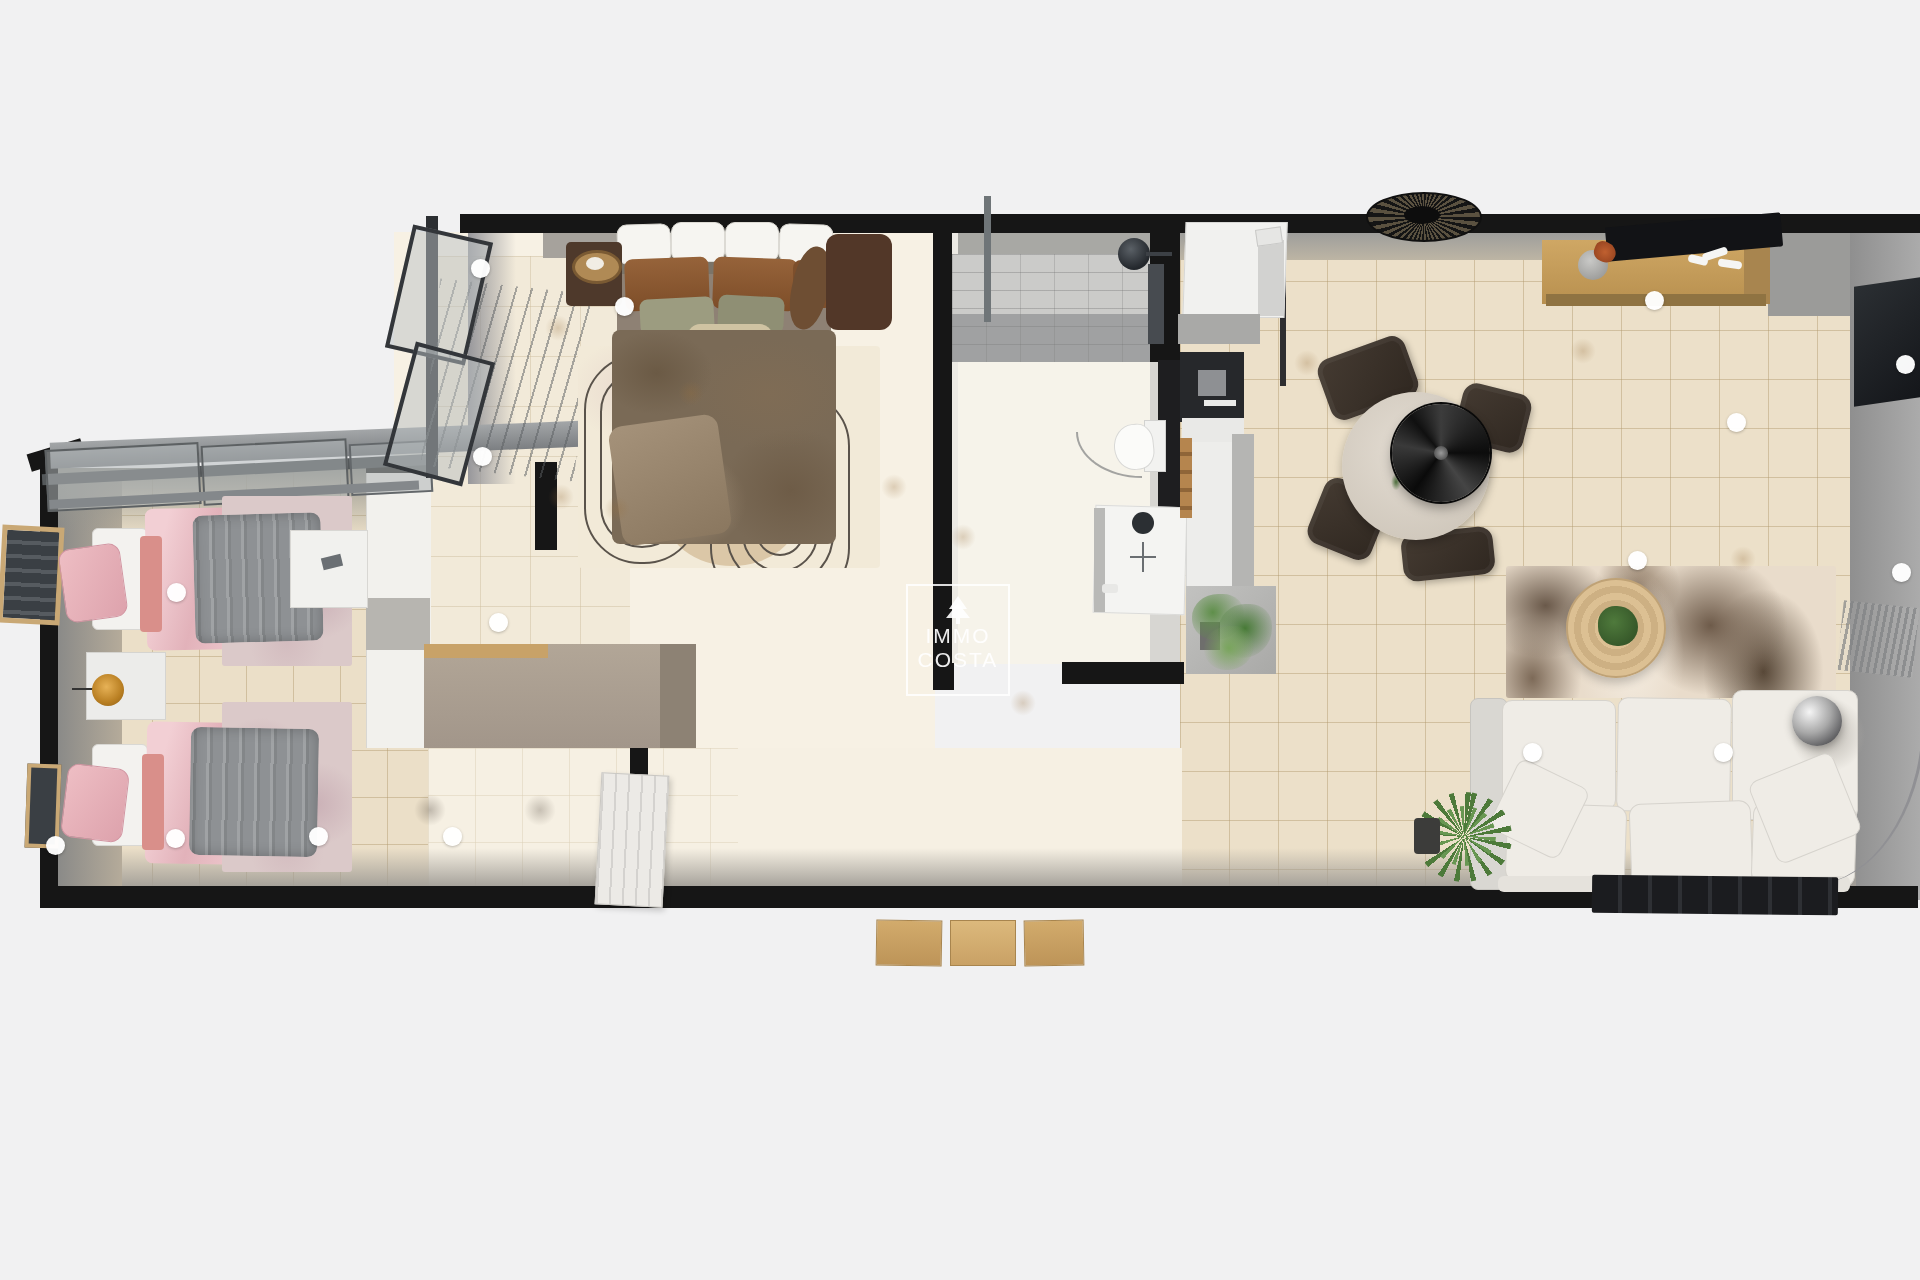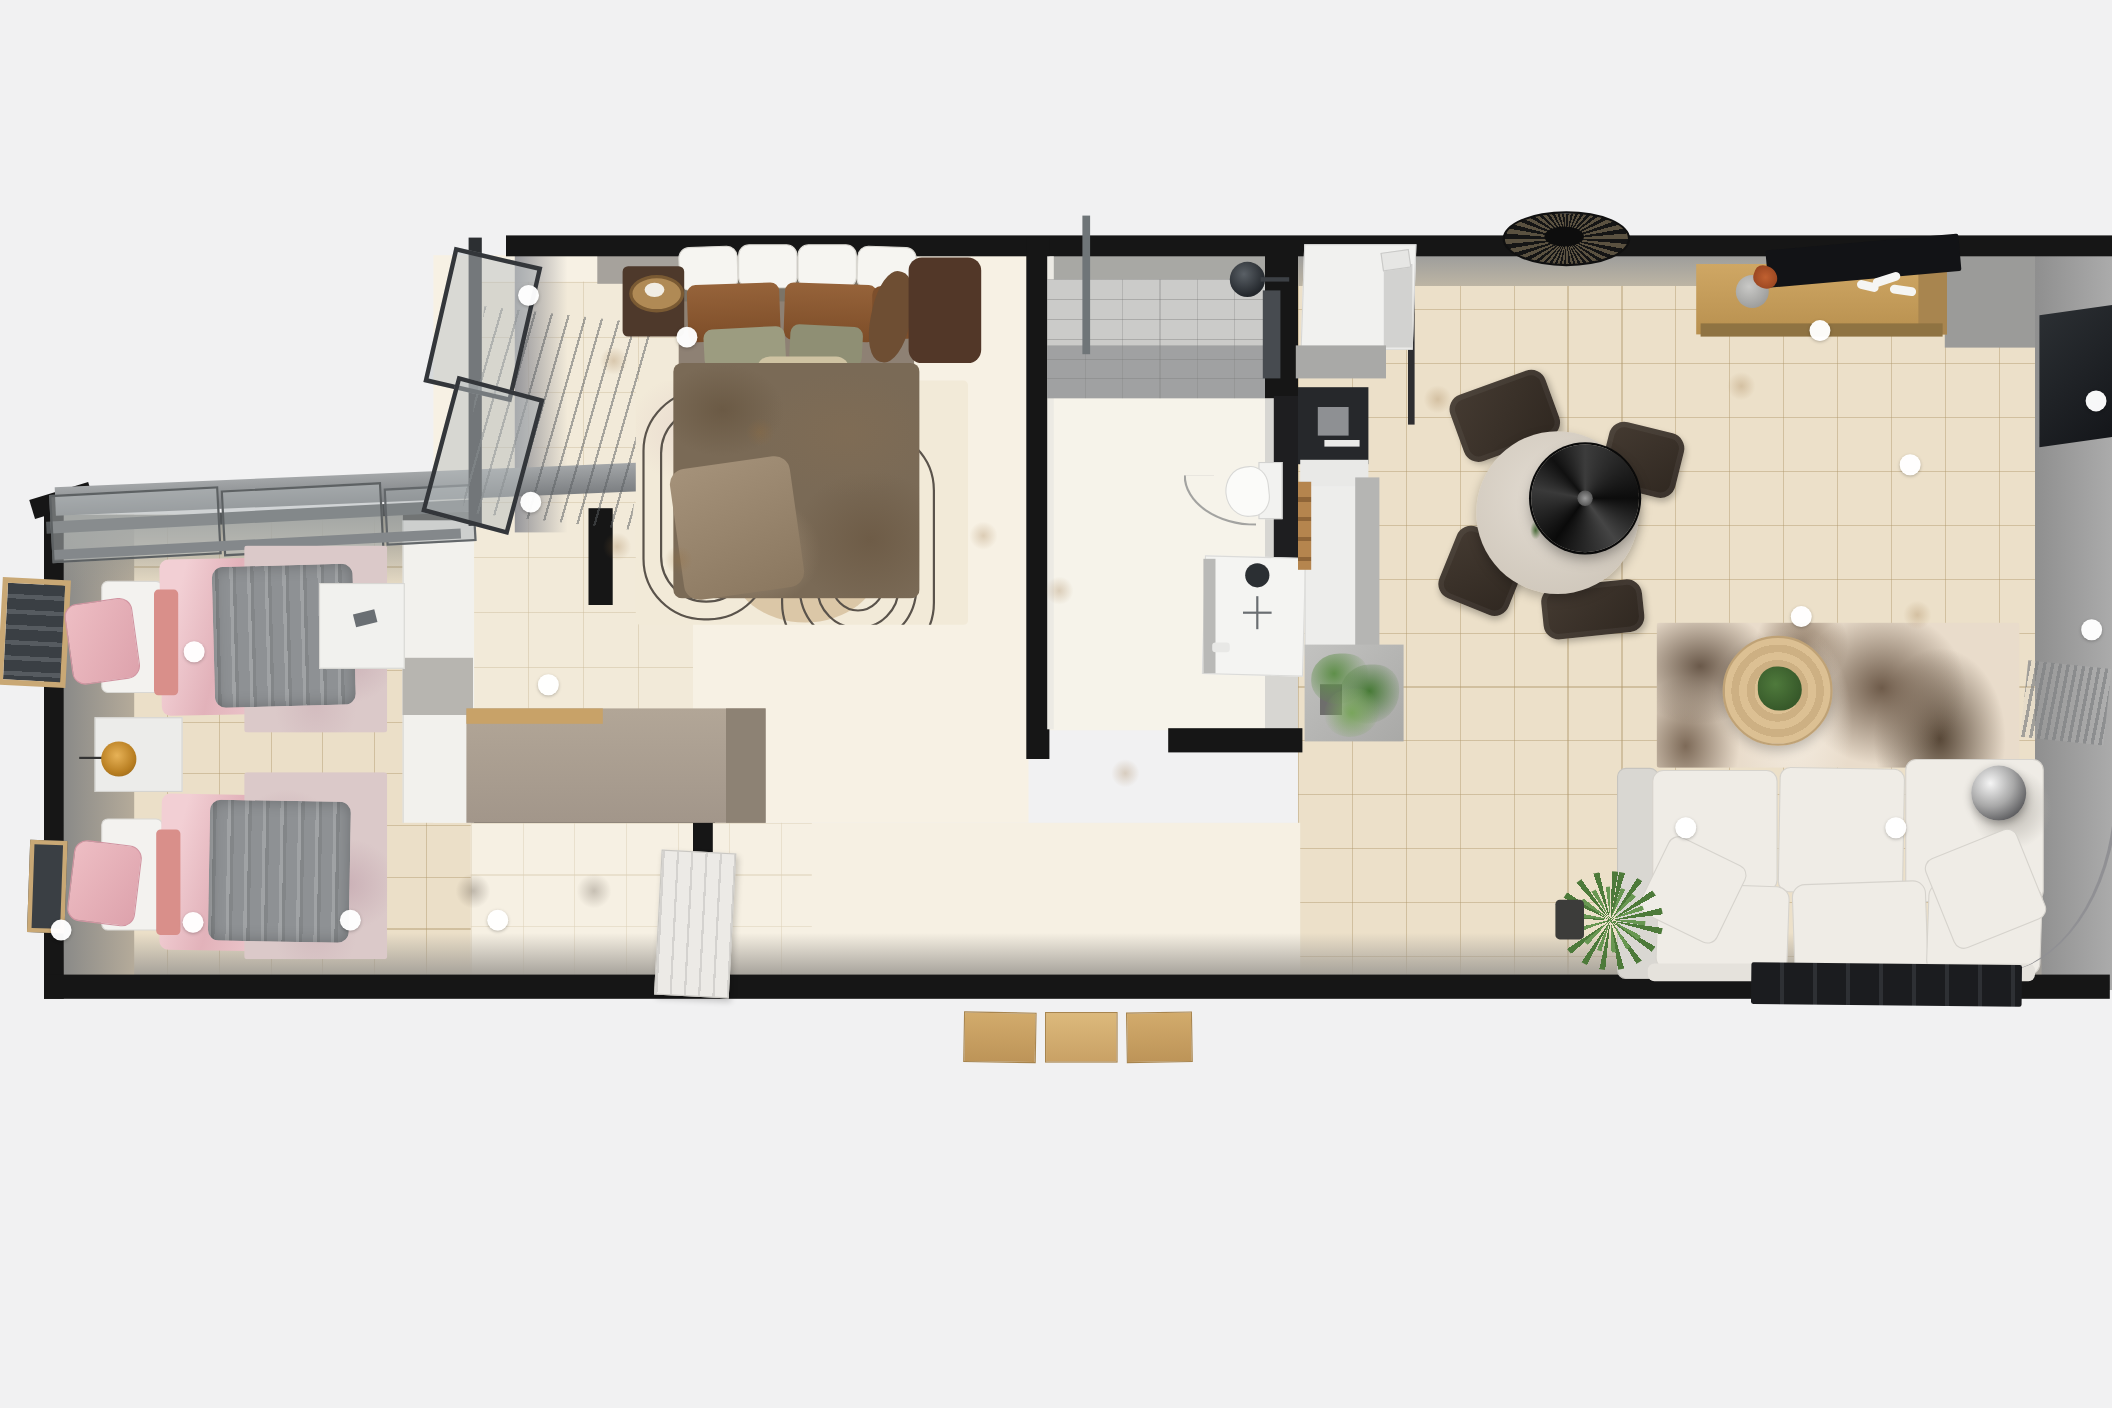--- a/index.html
+++ b/index.html
@@ -411,20 +411,27 @@
   <div class="sp sp10"></div>
   <div class="sp sp11"></div>
   <div class="sp sp12"></div>
 
   <div class="doorM"></div>
   <div class="bench"></div>
   <div class="mat mat1"></div>
   <div class="mat mat2"></div>
   <div class="mat mat3"></div>
 
+  <div class="wm">
+    <span class="wm-tri1"></span>
+    <span class="wm-tri2"></span>
+    <span class="wm-trunk"></span>
+    <span class="wm-t">IMMO</span>
+    <span class="wm-t">COSTA</span>
+  </div>
 
 <div class="hs" style="left: 167px; top: 583px;"></div>
     <div class="hs" style="left: 46px; top: 836px;"></div>
     <div class="hs" style="left: 166px; top: 829px;"></div>
     <div class="hs" style="left: 309px; top: 827px;"></div>
     <div class="hs" style="left: 443px; top: 827px;"></div>
     <div class="hs" style="left: 471px; top: 259px;"></div>
     <div class="hs" style="left: 473px; top: 447px;"></div>
     <div class="hs" style="left: 489px; top: 613px;"></div>
     <div class="hs" style="left: 615px; top: 297px;"></div>

